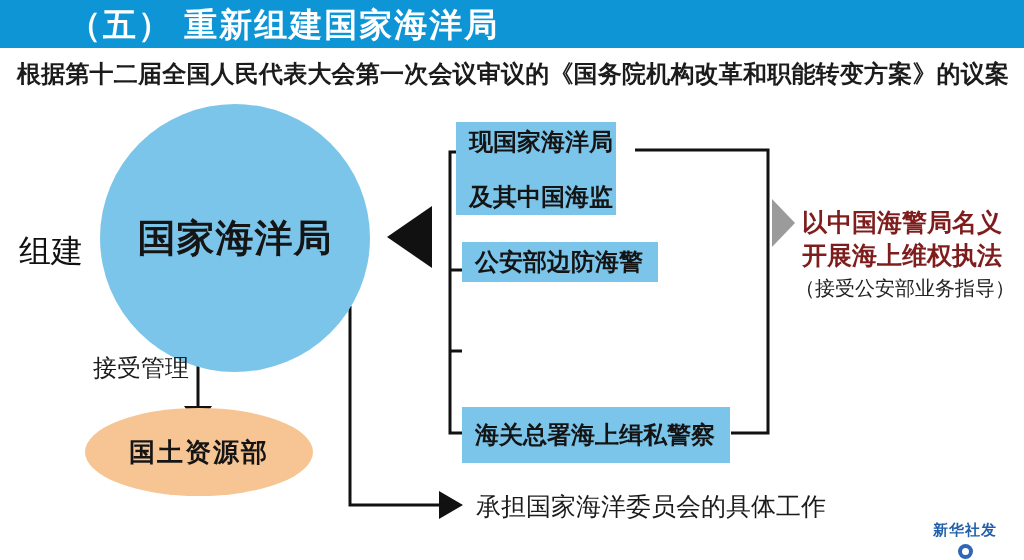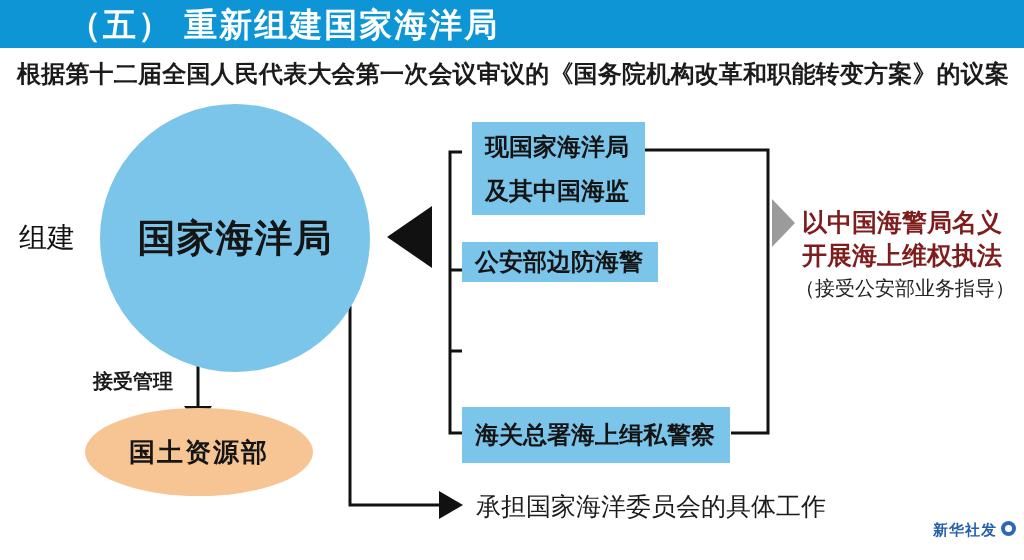--- a/index.html
+++ b/index.html
@@ -11,41 +11,41 @@
   
   .header-bar{left:0;top:0;width:1024px;height:48px;background:#0d95d5;}
   .header-title{left:30px;top:0;height:48px;line-height:50px;color:#ffffff;
     font-size:33px;font-weight:700;letter-spacing:2px;white-space:nowrap;margin-left:38px;}
   
   .subtitle{left:17px;top:58px;font-size:24px;font-weight:700;letter-spacing:0.2px;white-space:nowrap;color:#1b1b1b;}
   
   .big-circle{left:100px;top:104px;width:270px;height:268px;border-radius:50%;
     background:#7cc5ea;display:flex;align-items:center;justify-content:center;}
   .big-circle span{font-size:38px;font-weight:700;letter-spacing:1px;color:#151515;}
-  .action-label{left:19px;top:219px;font-size:28px;font-weight:500;color:#111;}
+  .action-label{left:19px;top:230px;font-size:32px;font-weight:500;color:#111;}
   
   .unit-box{background:#7cc5ea;color:#141414;font-weight:700;font-size:24px;
     display:flex;flex-direction:column;justify-content:center;box-sizing:border-box;padding-left:13px;}
-  .unit-1{left:472px;top:122px;width:173px;height:93px;line-height:44px;white-space:pre-line;}
+  .unit-1{left:456px;top:122px;width:160px;height:93px;line-height:55px;white-space:pre-line;}
   .unit-2{left:462px;top:242px;width:196px;height:40px;}
   .unit-3{left:462px;top:323px;width:196px;height:56px;}
   .unit-4{left:462px;top:407px;width:268px;height:56px;}
   
   .right-note{left:795px;top:206px;}
   .right-note .rn-main{font-size:25px;font-weight:600;line-height:33px;padding-left:7px;white-space:nowrap;color:#7f1d1d;}
   .right-note .rn-sub{font-size:20px;font-weight:400;margin-top:3px;white-space:nowrap;color:#222;}
   
-  .manage-label{left:93px;top:368px;font-size:20px;font-weight:700;color:#1b1b1b;}
+  .manage-label{left:93px;top:352px;font-size:24px;font-weight:400;color:#1b1b1b;}
   .land-ellipse{left:85px;top:408px;width:228px;height:88px;border-radius:50%;
     background:#f7c593;display:flex;align-items:center;justify-content:center;}
   .land-ellipse span{font-size:26px;font-weight:700;letter-spacing:2px;color:#151515;}
   
   .bottom-note{left:476px;top:490px;font-size:25px;font-weight:500;white-space:nowrap;color:#1b1b1b;}
   
-  .credit{left:933px;top:521px;display:flex;align-items:flex-start;gap:4px;}
+  .credit{left:933px;top:521px;display:flex;align-items:center;gap:4px;flex-direction:column;}
   .credit-text{font-size:15px;font-weight:700;color:#2460aa;letter-spacing:1px;}
   .credit-logo{width:15px;height:15px;border-radius:50%;background:#2f66b5;
     display:flex;align-items:center;justify-content:center;}
   .credit-logo i{width:7px;height:7px;border-radius:50%;background:#ffffff;display:block;font-style:normal;}
   svg{position:absolute;left:0;top:0;}
 </style>
 </head>
 <body>
 
 <div id="stage">

